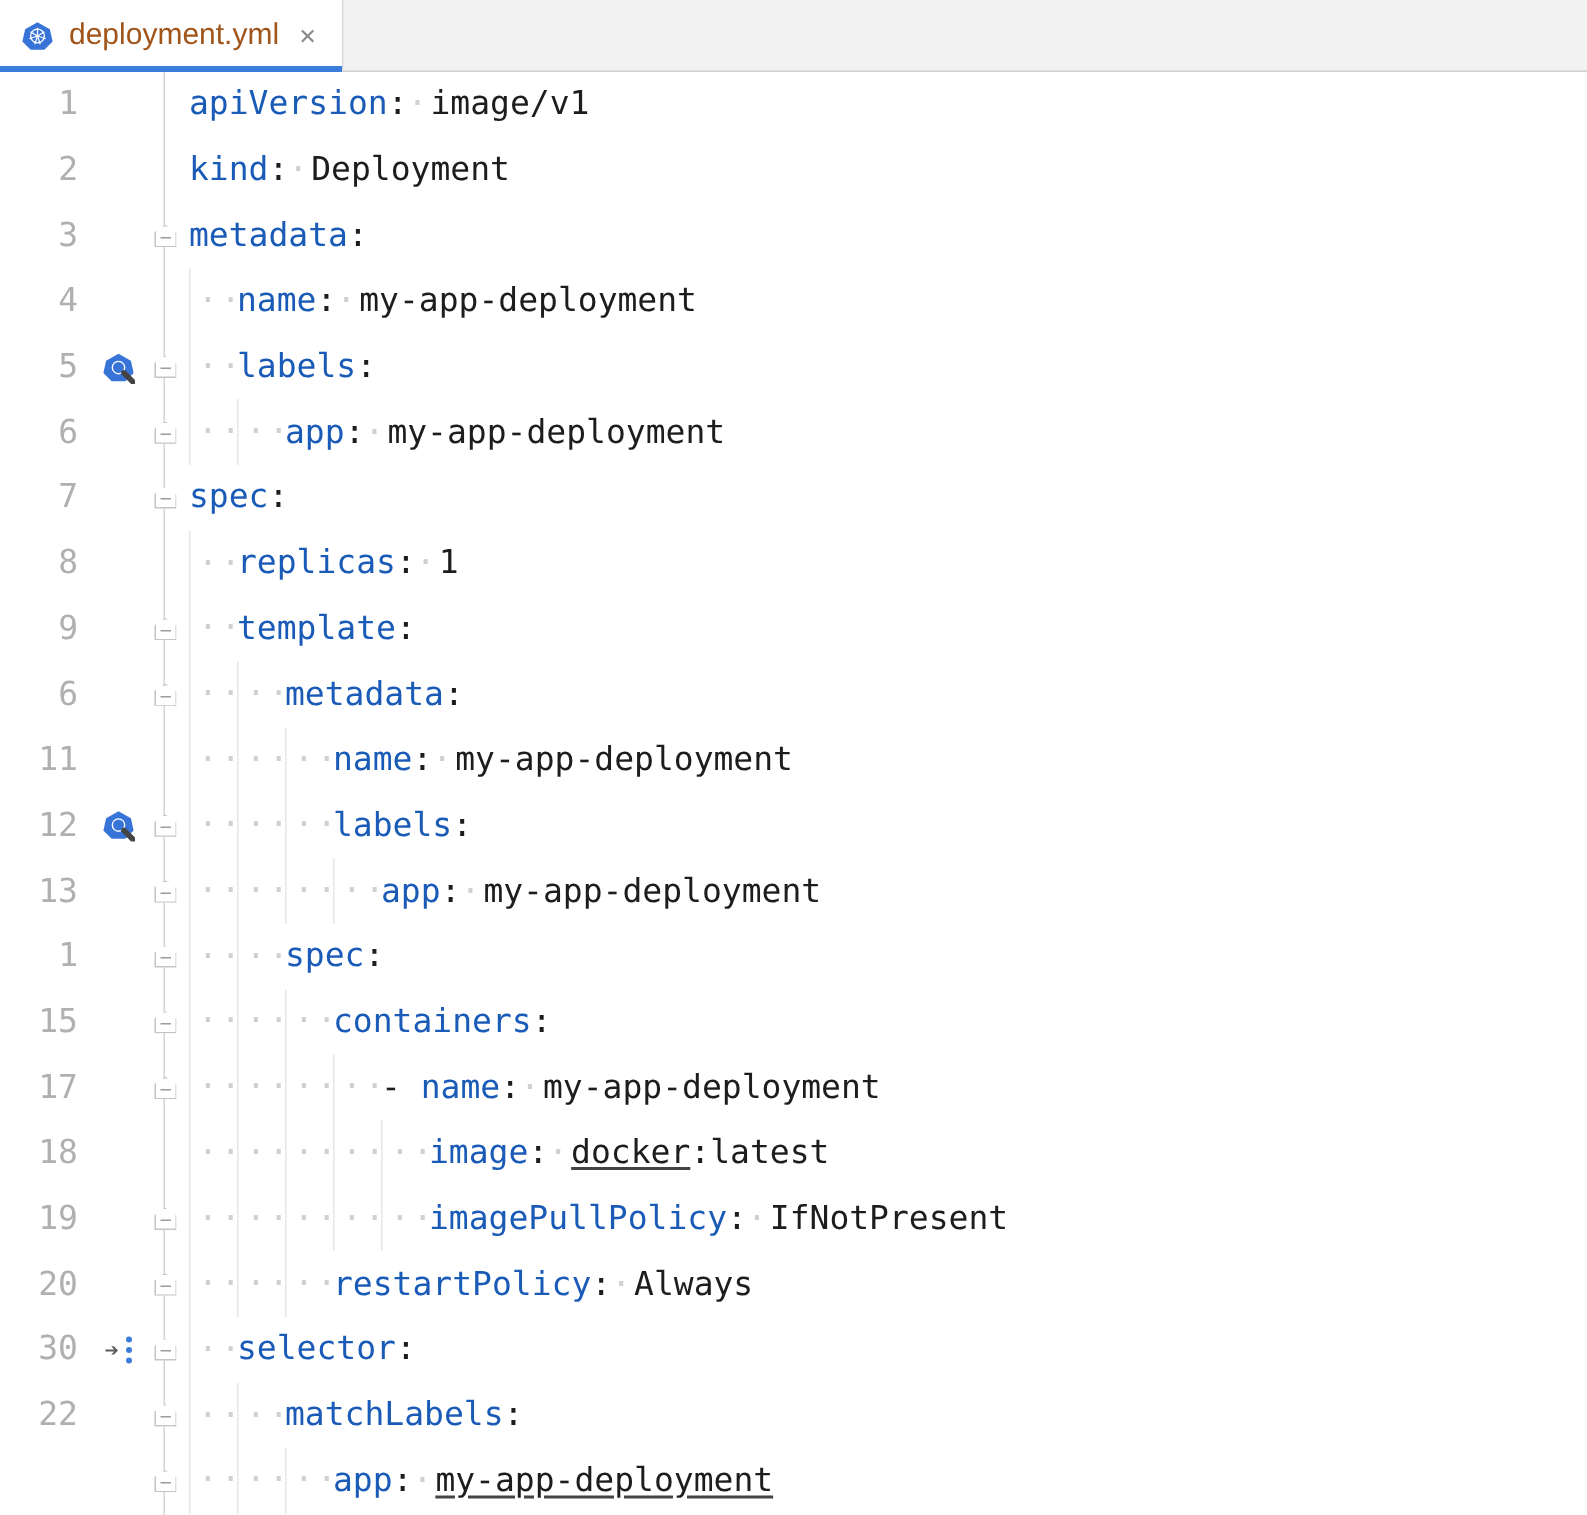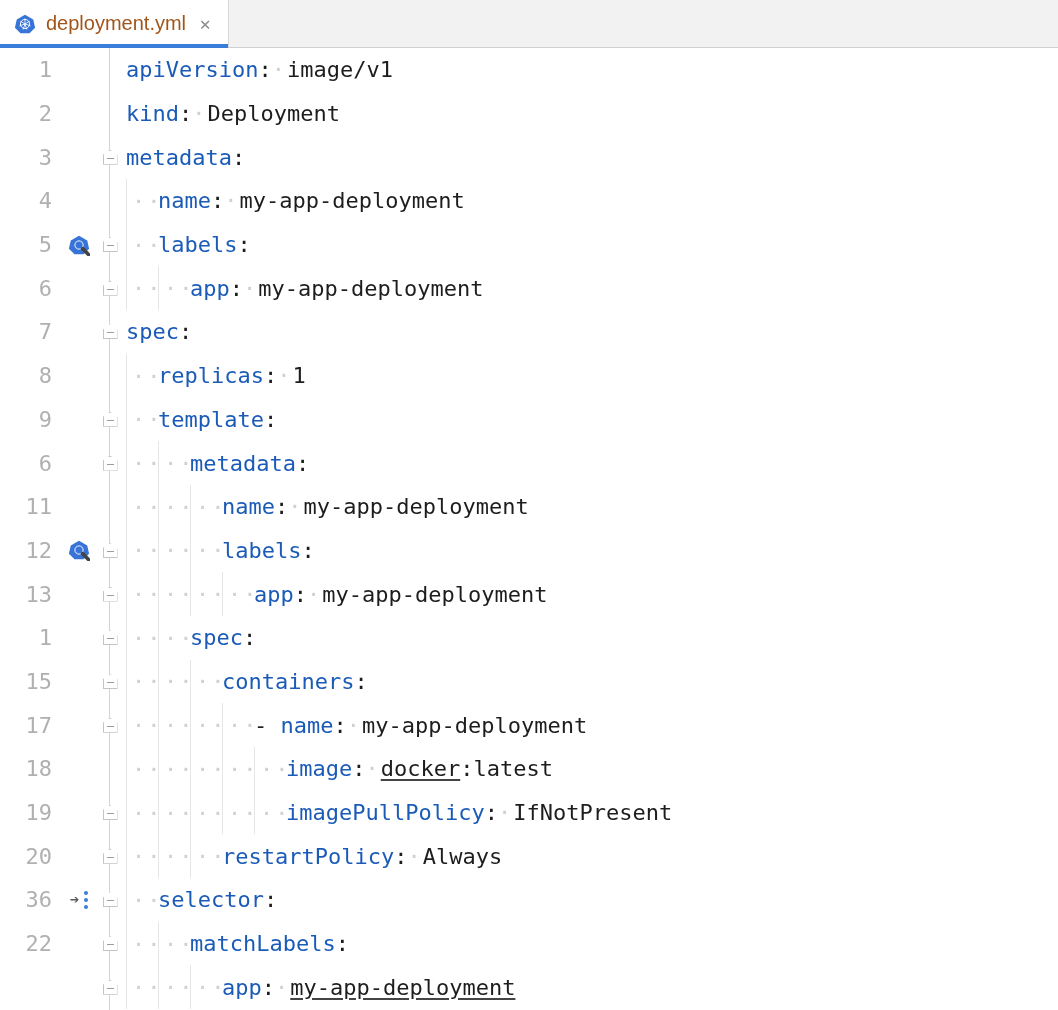--- a/index.html
+++ b/index.html
@@ -256,21 +256,21 @@
         <div class="gutter-row">
           <span class="ln">18</span>
         </div>
         <div class="gutter-row">
           <span class="ln">19</span>
         </div>
         <div class="gutter-row">
           <span class="ln">20</span>
         </div>
         <div class="gutter-row">
-          <span class="ln">36</span>
+          <span class="ln">30</span>
           <span class="gutter-icon" style="display: flex; align-items: center; gap: 3px;">
             <span class="arrow-icon">➔</span>
             <span class="dots-blue">
               <span></span>
               <span></span>
               <span></span>
             </span>
           </span>
         </div>
         <div class="gutter-row">

